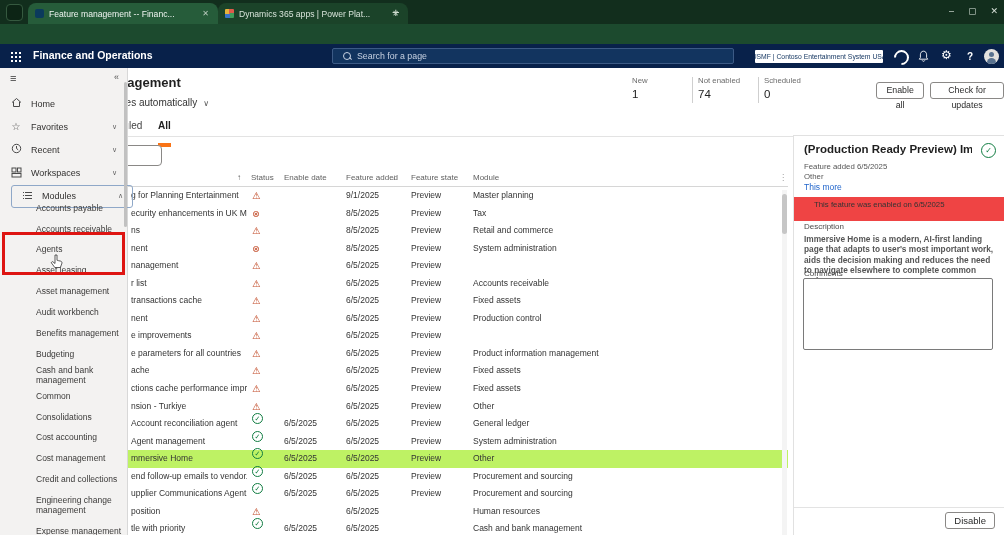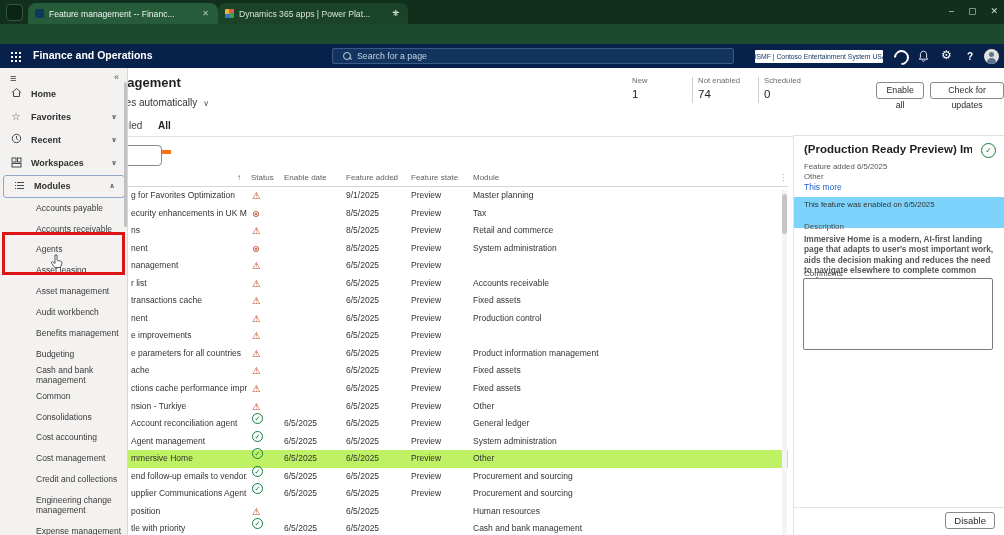--- a/index.html
+++ b/index.html
@@ -64,21 +64,21 @@
   #autorow .caret{font-size:8px;color:#555;margin-left:6px;}
   #stats{position:absolute;left:592px;top:8px;height:30px;display:flex;align-items:flex-start;}
   .stat{width:60px;}
   .stat .slabel{font-size:7.8px;color:#6b6b6b;}
   .stat .svalue{font-size:11.5px;color:#222;margin-top:3px;}
   .sdiv{width:1px;height:26px;background:#cfcfcf;margin:1px 5px 0 0;}
   #hdr-buttons{position:absolute;left:836px;top:14px;display:flex;gap:6px;}
   .btn{height:17px;line-height:15px;padding:0 8px;border:1px solid #8a8886;border-radius:3px;background:#fff;font-size:8.8px;color:#2b2b2b;box-sizing:border-box;}
   #tabbar{position:absolute;left:0;top:50px;right:0;height:18px;border-bottom:1px solid #e3e3e3;font-size:10px;color:#444;}
   .ptab{position:absolute;top:2px;}
-  .ptab.active{color:#1f1f1f;font-weight:bold;border-bottom:4px solid #f97316;padding-bottom:19px;}
+  .ptab.active{color:#1f1f1f;font-weight:bold;border-bottom:4px solid #f97316;padding-bottom:12px;}
   #filterbox{position:absolute;left:20px;top:77px;width:102px;height:21px;border:1px solid #8a8886;border-radius:4px;background:#fff;box-sizing:border-box;}
 
   #thead{position:absolute;top:103px;left:0;width:748px;height:15px;border-bottom:1px solid #d6d6d6;font-size:8px;color:#616161;}
   #thead span{position:absolute;top:2px;white-space:nowrap;}
   #tbody{position:absolute;top:119px;left:0;width:748px;}
   .trow{position:relative;height:17.55px;line-height:17.55px;font-size:8.5px;color:#333;}
   .trow.selected{background:#bef264;}
   .trow span{position:absolute;top:0;white-space:nowrap;}
   .c-name{left:91px;width:116px;overflow:hidden;}
   .c-status{left:212px;}
@@ -90,41 +90,41 @@
   .ic-enabled{display:inline-block;width:9px;height:9px;border:1px solid #107c41;border-radius:50%;color:#107c41;
     font-size:7px;line-height:9px;text-align:center;vertical-align:middle;margin-top:-2px;}
   #grid-more{position:absolute;left:739px;top:105px;font-size:8px;color:#999;}
   #vscroll{position:absolute;left:742px;top:122px;width:5px;bottom:0;background:#f4f4f4;}
   #vscroll .thumb{position:absolute;left:0;top:4px;width:5px;height:40px;background:#c6c6c6;border-radius:3px;}
 
   
   #navpane{position:absolute;left:0;top:68px;width:128px;bottom:0;background:#f3f2f1;border-right:1px solid #d8d8d8;z-index:6;box-sizing:border-box;}
   #hamburger-icon{position:absolute;left:10px;top:4px;font-size:11px;color:#333;}
   #collapse-icon{position:absolute;right:8px;top:4px;font-size:9px;color:#555;}
-  #nav-items{position:absolute;left:0;top:14px;width:100%;font-weight:bold;}
+  #nav-items{position:absolute;left:0;top:24px;width:100%;}
   .nav-item{position:relative;height:23.2px;display:flex;align-items:center;}
   .nav-item .nicon{position:absolute;left:10px;width:12px;text-align:center;color:#4a4a4a;font-size:10px;line-height:10px;}
   .nav-item .nlabel{position:absolute;left:31px;font-size:9px;color:#323130;}
   .nav-item .nchev{position:absolute;right:10px;font-size:7px;color:#666;}
-  .nav-item.selected{outline:1px solid #8fa8c8;outline-offset:-1px;border-radius:3px;margin:0 3px;width:122px;}
+  .nav-item.selected{outline:1px solid #8fa8c8;outline-offset:-1px;border-radius:3px;margin:0 11px;width:122px;}
   #nav-modules{position:absolute;left:0;top:130px;width:100%;}
   .nav-mod{position:relative;height:20.9px;display:flex;align-items:center;}
   .nav-mod .mlabel{position:absolute;left:36px;font-size:8.5px;color:#3b3a39;width:86px;line-height:9.5px;}
   .nav-mod.tall{height:31px;}
   #pane-scroll{position:absolute;right:0;top:14px;width:3px;height:145px;background:#c1c1c1;border-radius:2px;}
   #redbox{position:absolute;left:2px;top:164px;width:117px;height:37px;border:3.5px solid #de1512;z-index:9;}
   #hand-cursor{position:absolute;left:50px;top:186px;z-index:10;}
 
   
   #detail{position:absolute;left:793px;top:135px;right:0;bottom:0;background:#fff;border-left:1px solid #e1e1e1;border-top:1px solid #e1e1e1;z-index:4;box-sizing:border-box;}
   #dp-title{position:absolute;left:10px;top:7px;width:168px;font-size:11.5px;font-weight:bold;color:#1f1f1f;white-space:nowrap;overflow:hidden;}
   #dp-check{position:absolute;right:8px;top:7px;width:13px;height:13px;border:1.4px solid #107c41;border-radius:50%;color:#107c41;font-size:8px;line-height:13px;text-align:center;}
   .dp-meta{position:absolute;left:10px;font-size:7.8px;color:#555;}
   #dp-learn{position:absolute;left:10px;top:46px;font-size:8.5px;color:#2266cc;}
-  #dp-infobar{position:absolute;left:0;top:61px;right:0;height:31px;background:#7dd3fc;font-size:7.8px;color:#333;line-height:16px;padding-left:10px;}
+  #dp-infobar{position:absolute;left:0;top:61px;right:0;height:24px;background:#ef4444;font-size:7.8px;color:#333;line-height:16px;padding-left:20px;}
   #dp-desc-label{position:absolute;left:10px;top:86px;font-size:8px;color:#4a4a4a;}
   #dp-desc{position:absolute;left:10px;top:98px;width:190px;font-size:8.3px;line-height:10.4px;color:#555;font-weight:bold;}
   #dp-comments-label{position:absolute;left:10px;top:133px;font-size:8px;color:#4a4a4a;}
   #dp-comments{position:absolute;left:9px;top:142px;width:184px;height:66px;border:1px solid #7a7a7a;border-radius:2px;background:#fff;resize:none;}
   #dp-divider{position:absolute;left:0;right:0;bottom:27px;border-top:1px solid #e3e3e3;}
   #dp-disable{position:absolute;right:9px;bottom:6px;font-size:9.5px;}
 </style>
 </head>
 <body>
 
@@ -221,21 +221,21 @@
       <span style="left:211px">Status</span>
       <span style="left:244px">Enable date</span>
       <span style="left:306px">Feature added</span>
       <span style="left:352px">↓</span>
       <span style="left:371px">Feature state</span>
       <span style="left:433px">Module</span>
     </div>
     <div id="grid-more">⋮</div>
     <div id="tbody">
         <div class="trow">
-          <span class="c-name">g for Favorites Optimization</span>
+          <span class="c-name">g for Planning Entertainment</span>
           <span class="c-status">
             <span class="ic-warning">⚠</span>
           </span>
           <span class="c-enable"></span>
           <span class="c-added">9/1/2025</span>
           <span class="c-state">Preview</span>
           <span class="c-module">Master planning</span>
         </div>
         <div class="trow">
           <span class="c-name">ecurity enhancements in UK M...</span>

